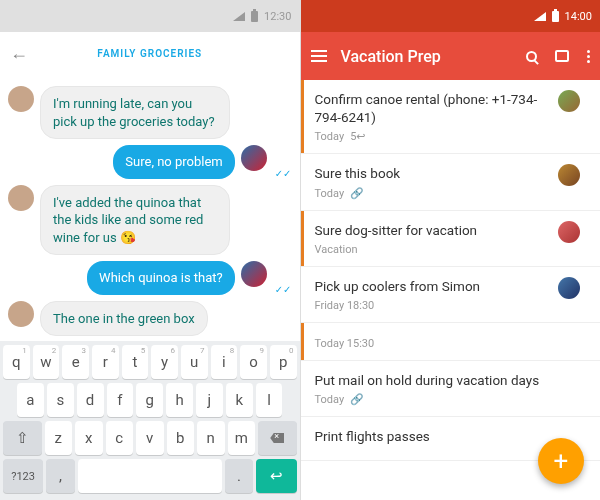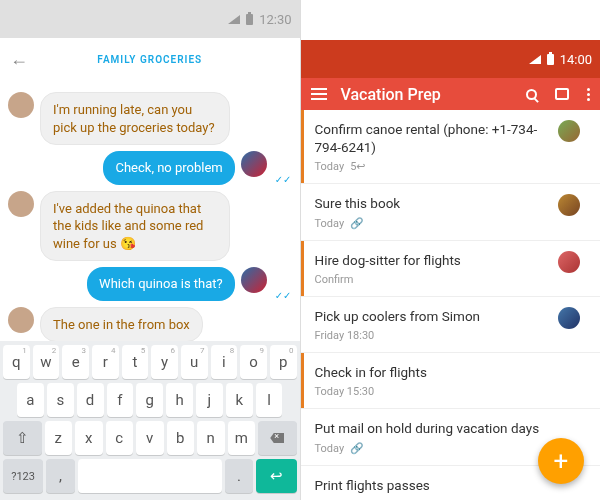--- a/index.html
+++ b/index.html
@@ -2,55 +2,55 @@
 <html><head>
 <meta charset="utf-8">
 <style>
   * { box-sizing: border-box; margin: 0; padding: 0; }
   body { font-family: -apple-system, Roboto, "Helvetica Neue", Arial, sans-serif; background: #ccc; }
   .frame { width: 600px; height: 500px; display: flex; background: #fff; overflow: hidden; }
   .phone { flex: 1; display: flex; flex-direction: column; position: relative; }
   .phone-left { border-right: 1px solid #ddd; }
 
   
-  .statusbar { height: 38px; display: flex; align-items: center; justify-content: flex-end; padding: 0 8px; font-size: 13px; gap: 6px; }
+  .statusbar { height: 32px; display: flex; align-items: center; justify-content: flex-end; padding: 0 8px; font-size: 11px; gap: 6px; }
   .statusbar-left { background: #e0e0e0; color: #999; }
-  .statusbar-right { background: #cc3b1e; color: #fff; margin-top: 40px; }
+  .statusbar-right { background: #cc3b1e; color: #fff; }
   .tri { width: 0; height: 0; border-style: solid; border-width: 0 0 9px 12px; border-color: transparent transparent currentColor transparent; }
   .batt { width: 7px; height: 11px; background: currentColor; border-radius: 1px; position: relative; }
   .batt::before { content:""; position:absolute; top:-2px; left:2px; width:3px; height:2px; background: currentColor; }
 
   
   .chat-header { height: 42px; display: flex; align-items: center; padding: 0 10px; background: #fff; }
   .back-arrow { color: #888; font-size: 18px; width: 22px; }
   .chat-title { flex: 1; text-align: center; color: #19A9E5; font-weight: 600; letter-spacing: 1px; font-size: 10px; }
   .chat-body { flex: 1; overflow: hidden; padding: 6px 8px; background: #fff; font-size: 13px; color: #555; }
   .msg-row { display: flex; align-items: flex-start; margin: 6px 0; gap: 6px; }
   .msg-row.right { justify-content: flex-end; }
   .avatar { width: 26px; height: 26px; border-radius: 50%; background: #c7a58a; flex-shrink: 0; background-size: cover; }
   .avatar.b { background: linear-gradient(135deg,#2b6da8,#c23); }
   .bubble { max-width: 190px; padding: 8px 12px; border-radius: 16px; line-height: 1.35; }
-  .bubble.grey { background: #f0f0f0; color: #a16207; border: 1px solid #e6e6e6; }
+  .bubble.grey { background: #f0f0f0; color: #0f766e; border: 1px solid #e6e6e6; }
   .bubble.blue { background: #19A9E5; color: #fff; }
   .checks { color:#19A9E5; font-size:10px; align-self:flex-end; margin-left:2px; }
 
   
   .keyboard { background: #eceef0; padding: 4px 3px 3px; }
   .krow { display: flex; justify-content: center; gap: 3px; margin-bottom: 4px; }
   .key { background: #fff; border-radius: 4px; height: 34px; min-width: 24px; flex:1; display:flex; align-items:center; justify-content:center; font-size: 15px; color:#555; box-shadow: 0 1px 0 rgba(0,0,0,.15); position: relative; }
   .key .num { position:absolute; top:1px; right:3px; font-size:8px; color:#aaa; }
   .key.mod { background:#d9dce0; }
   .key.space { flex: 5; }
   .key.enter { background:#0fb89a; color:#fff; }
   .key.wide { flex:1.4; }
   .bsp { width:14px;height:10px; background:#777; clip-path: polygon(25% 0,100% 0,100% 100%,25% 100%,0 50%); position:relative;}
   .bsp::after{content:"×";position:absolute;color:#fff;font-size:9px;left:4px;top:-2px;}
 
   
-  .todo-header { height: 32px; background: #E74C3C; color:#fff; display:flex; align-items:center; padding: 0 10px; gap: 14px; }
+  .todo-header { height: 48px; background: #E74C3C; color:#fff; display:flex; align-items:center; padding: 0 10px; gap: 14px; }
   .hamb { display:flex; flex-direction:column; gap:3px; }
   .hamb span{ width:16px;height:2px;background:#fff; }
   .todo-title { font-size: 16px; font-weight: 500; flex:1; }
   .hicons { display:flex; gap:18px; align-items:center; }
   .dots { display:flex; flex-direction:column; gap:2px; align-items:center;}
   .dots span{width:3px;height:3px;border-radius:50%;background:#fff;}
   .speech { width:14px;height:12px;border:2px solid #fff;border-radius:2px;position:relative;}
   .mag { width:11px;height:11px;border:2px solid #fff;border-radius:50%;position:relative;}
   .mag::after{content:"";position:absolute;width:6px;height:2px;background:#fff;transform:rotate(45deg);bottom:-3px;right:-4px;}
 
@@ -84,36 +84,36 @@
       <div class="back-arrow">←</div>
       <div class="chat-title">FAMILY GROCERIES</div>
       <div style="width:22px"></div>
     </div>
     <div class="chat-body">
       <div class="msg-row">
         <div class="avatar"></div>
         <div class="bubble grey">I'm running late, can you pick up the groceries today?</div>
       </div>
       <div class="msg-row right">
-        <div class="bubble blue">Check, no problem</div>
+        <div class="bubble blue">Sure, no problem</div>
         <div class="avatar b"></div>
         <div class="checks">✓✓</div>
       </div>
       <div class="msg-row">
         <div class="avatar"></div>
         <div class="bubble grey">I've added the quinoa that the kids like and some red wine for us 😘</div>
       </div>
       <div class="msg-row right">
         <div class="bubble blue">Which quinoa is that?</div>
         <div class="avatar b"></div>
         <div class="checks">✓✓</div>
       </div>
       <div class="msg-row">
         <div class="avatar"></div>
-        <div class="bubble grey">The one in the from box</div>
+        <div class="bubble grey">The one in the green box</div>
       </div>
     </div>
 
     <div class="keyboard">
       <div class="krow" id="krow1">
           <div class="key">q<span class="num">1</span></div>
           <div class="key">w<span class="num">2</span></div>
           <div class="key">e<span class="num">3</span></div>
           <div class="key">r<span class="num">4</span></div>
           <div class="key">t<span class="num">5</span></div>
@@ -196,39 +196,38 @@
             <div class="task-title">Sure this book</div>
             <div class="task-meta">
               <span>Today</span>
               <span class="clip">🔗</span>
             </div>
           </div>
           <div class="sm-av c2"></div>
         </div>
         <div class="task pri">
           <div class="task-main">
-            <div class="task-title">Hire dog-sitter for flights</div>
-            <div class="task-meta">
-              <span>Confirm</span>
+            <div class="task-title">Sure dog-sitter for vacation</div>
+            <div class="task-meta">
+              <span>Vacation</span>
             </div>
           </div>
           <div class="sm-av c3"></div>
         </div>
         <div class="task">
           <div class="task-main">
             <div class="task-title">Pick up coolers from Simon</div>
             <div class="task-meta">
               <span>Friday 18:30</span>
             </div>
           </div>
           <div class="sm-av c4"></div>
         </div>
         <div class="task pri">
           <div class="task-main">
-            <div class="task-title">Check in for flights</div>
             <div class="task-meta">
               <span>Today 15:30</span>
             </div>
           </div>
         </div>
         <div class="task">
           <div class="task-main">
             <div class="task-title">Put mail on hold during vacation days</div>
             <div class="task-meta">
               <span>Today</span>

